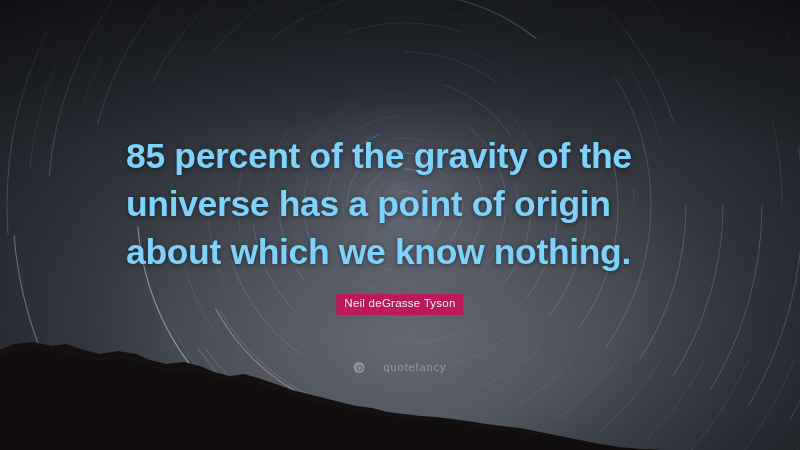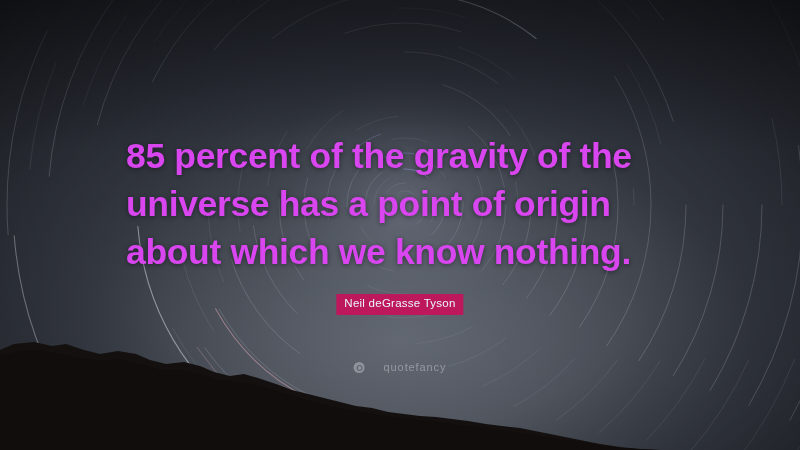--- a/index.html
+++ b/index.html
@@ -79,21 +79,21 @@
     align-items: center;
     pointer-events: none;
   }
 
   .quote-text {
     position: absolute;
     left: 126px;
     top: 132px;
     width: 560px;
     margin: 0;
-    color: #d946ef;
+    color: #7dd3fc;
     font-size: 35.5px;
     font-weight: bold;
     line-height: 48px;
     letter-spacing: -0.35px;
     text-align: left;
     text-shadow: 0 1px 5px rgba(0,0,0,0.45);
     pointer-events: auto;
   }
 
   .author-badge {

